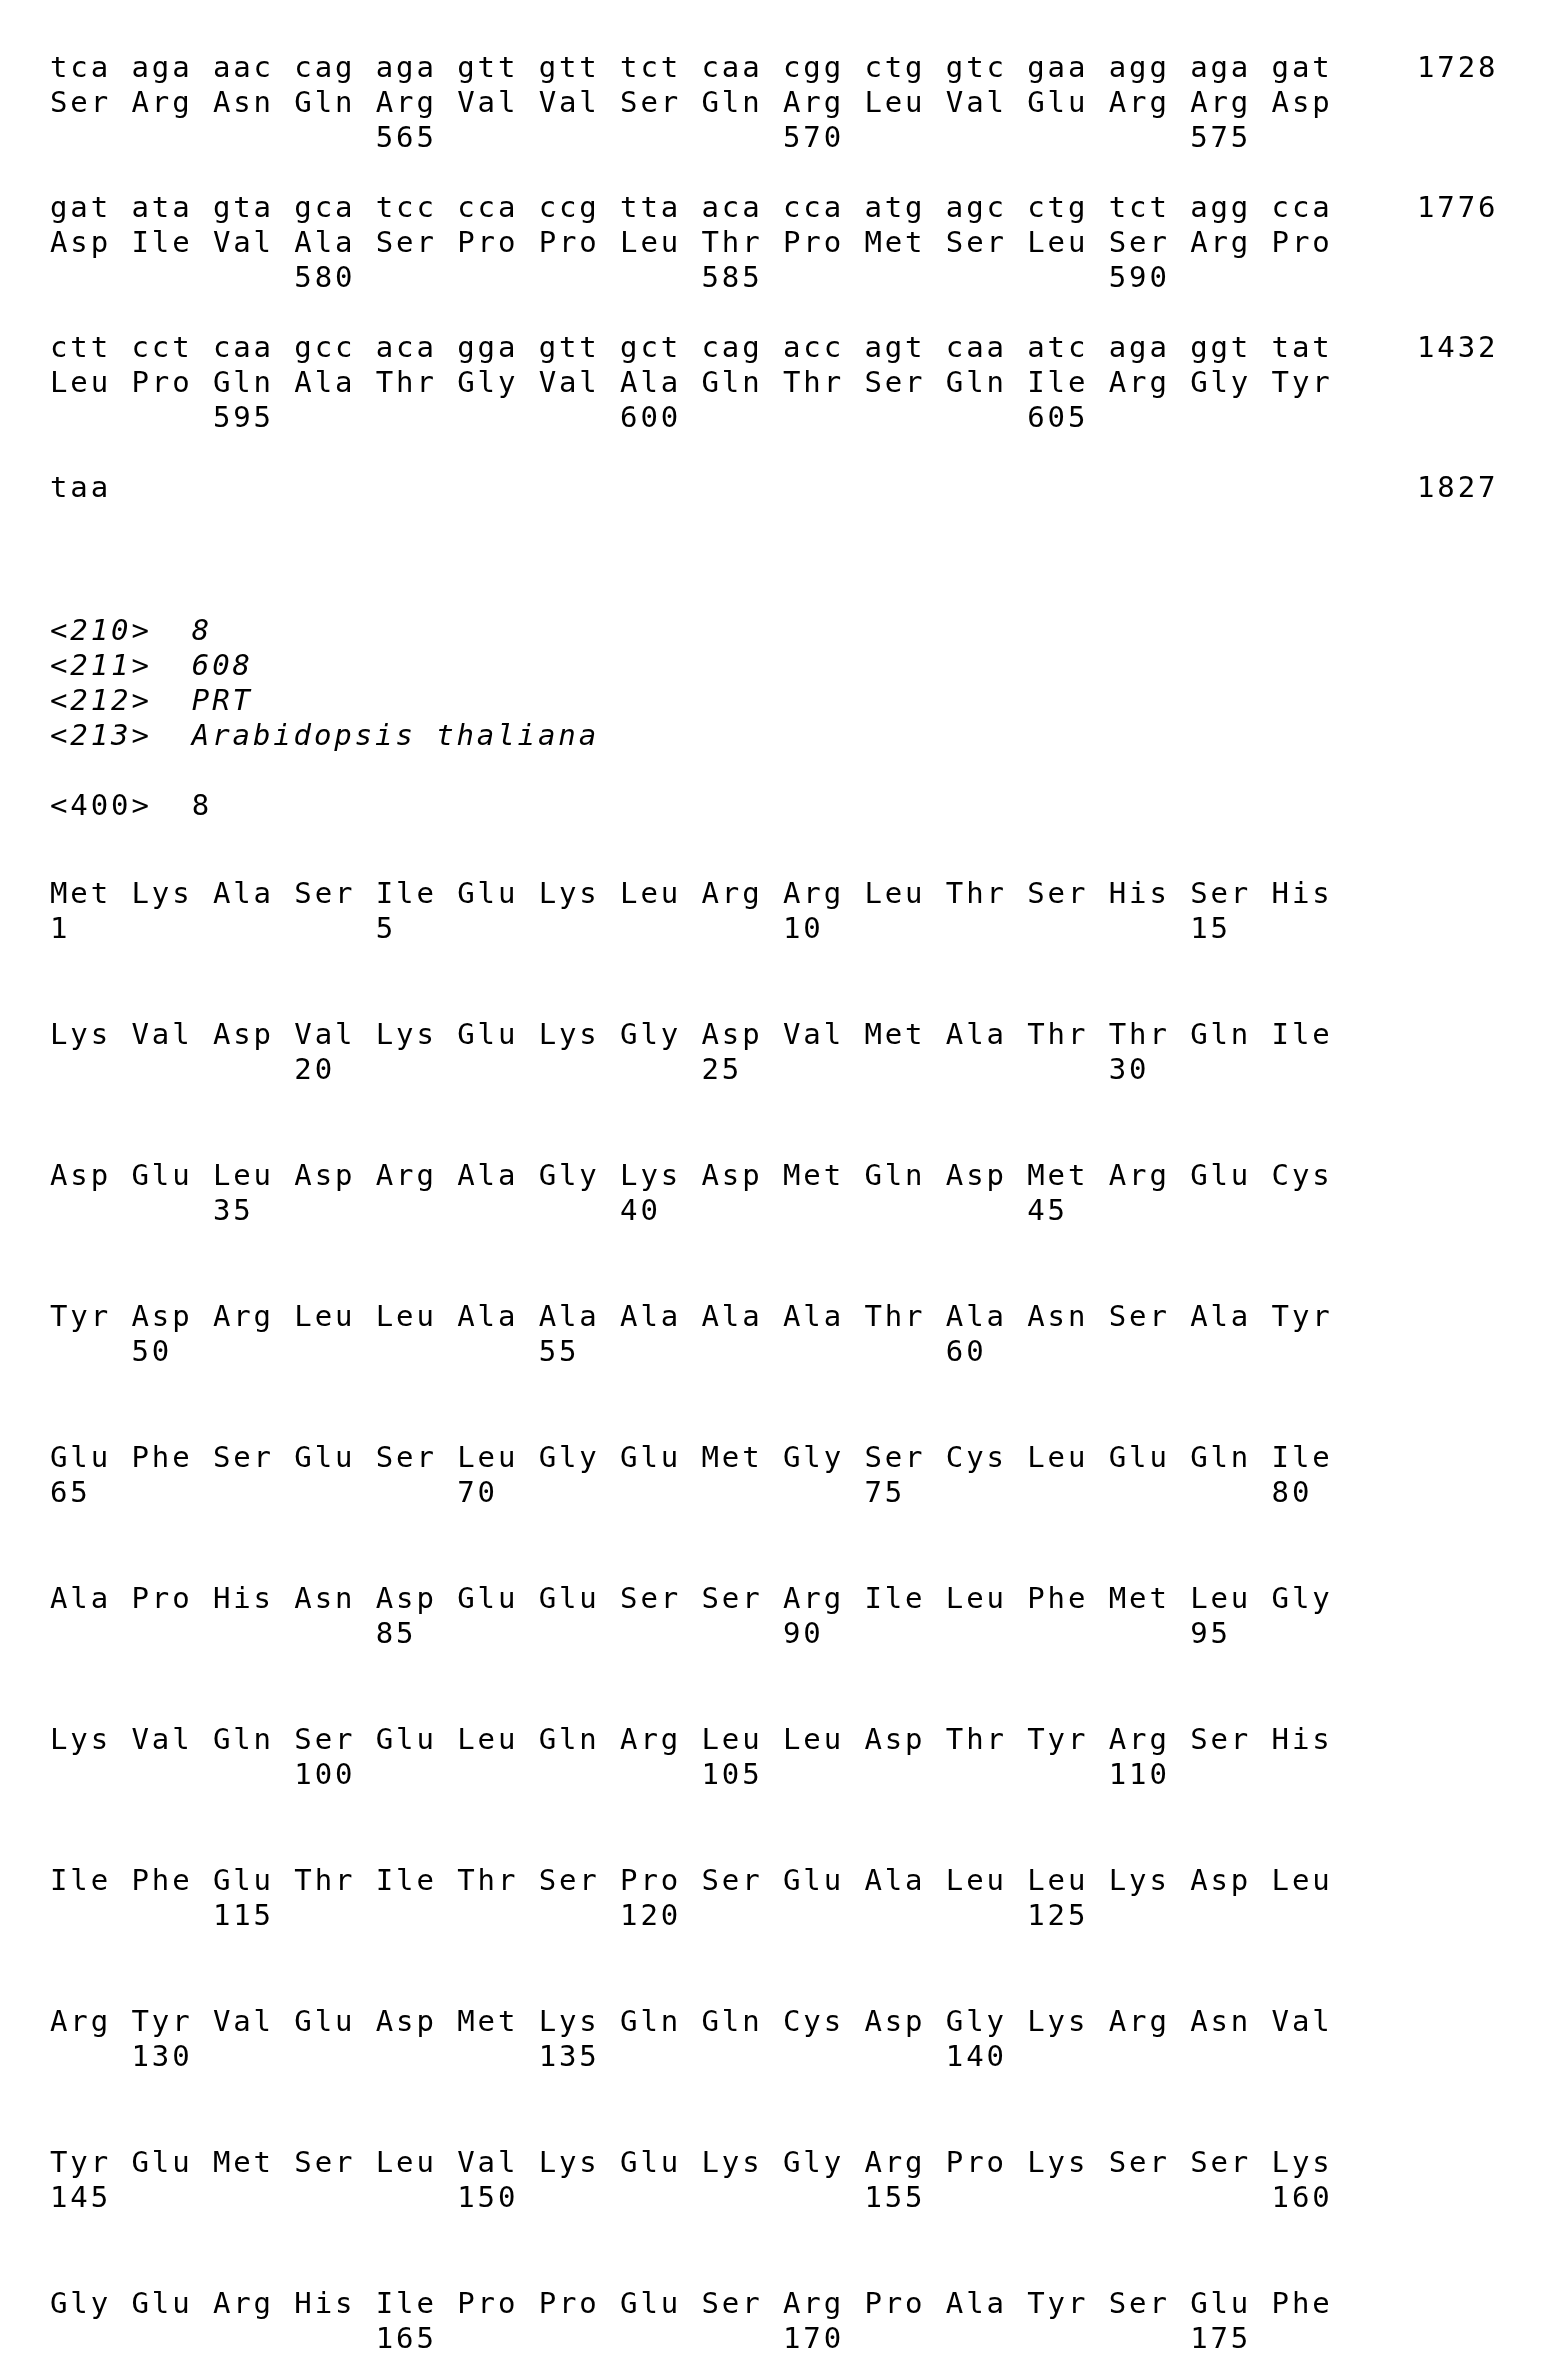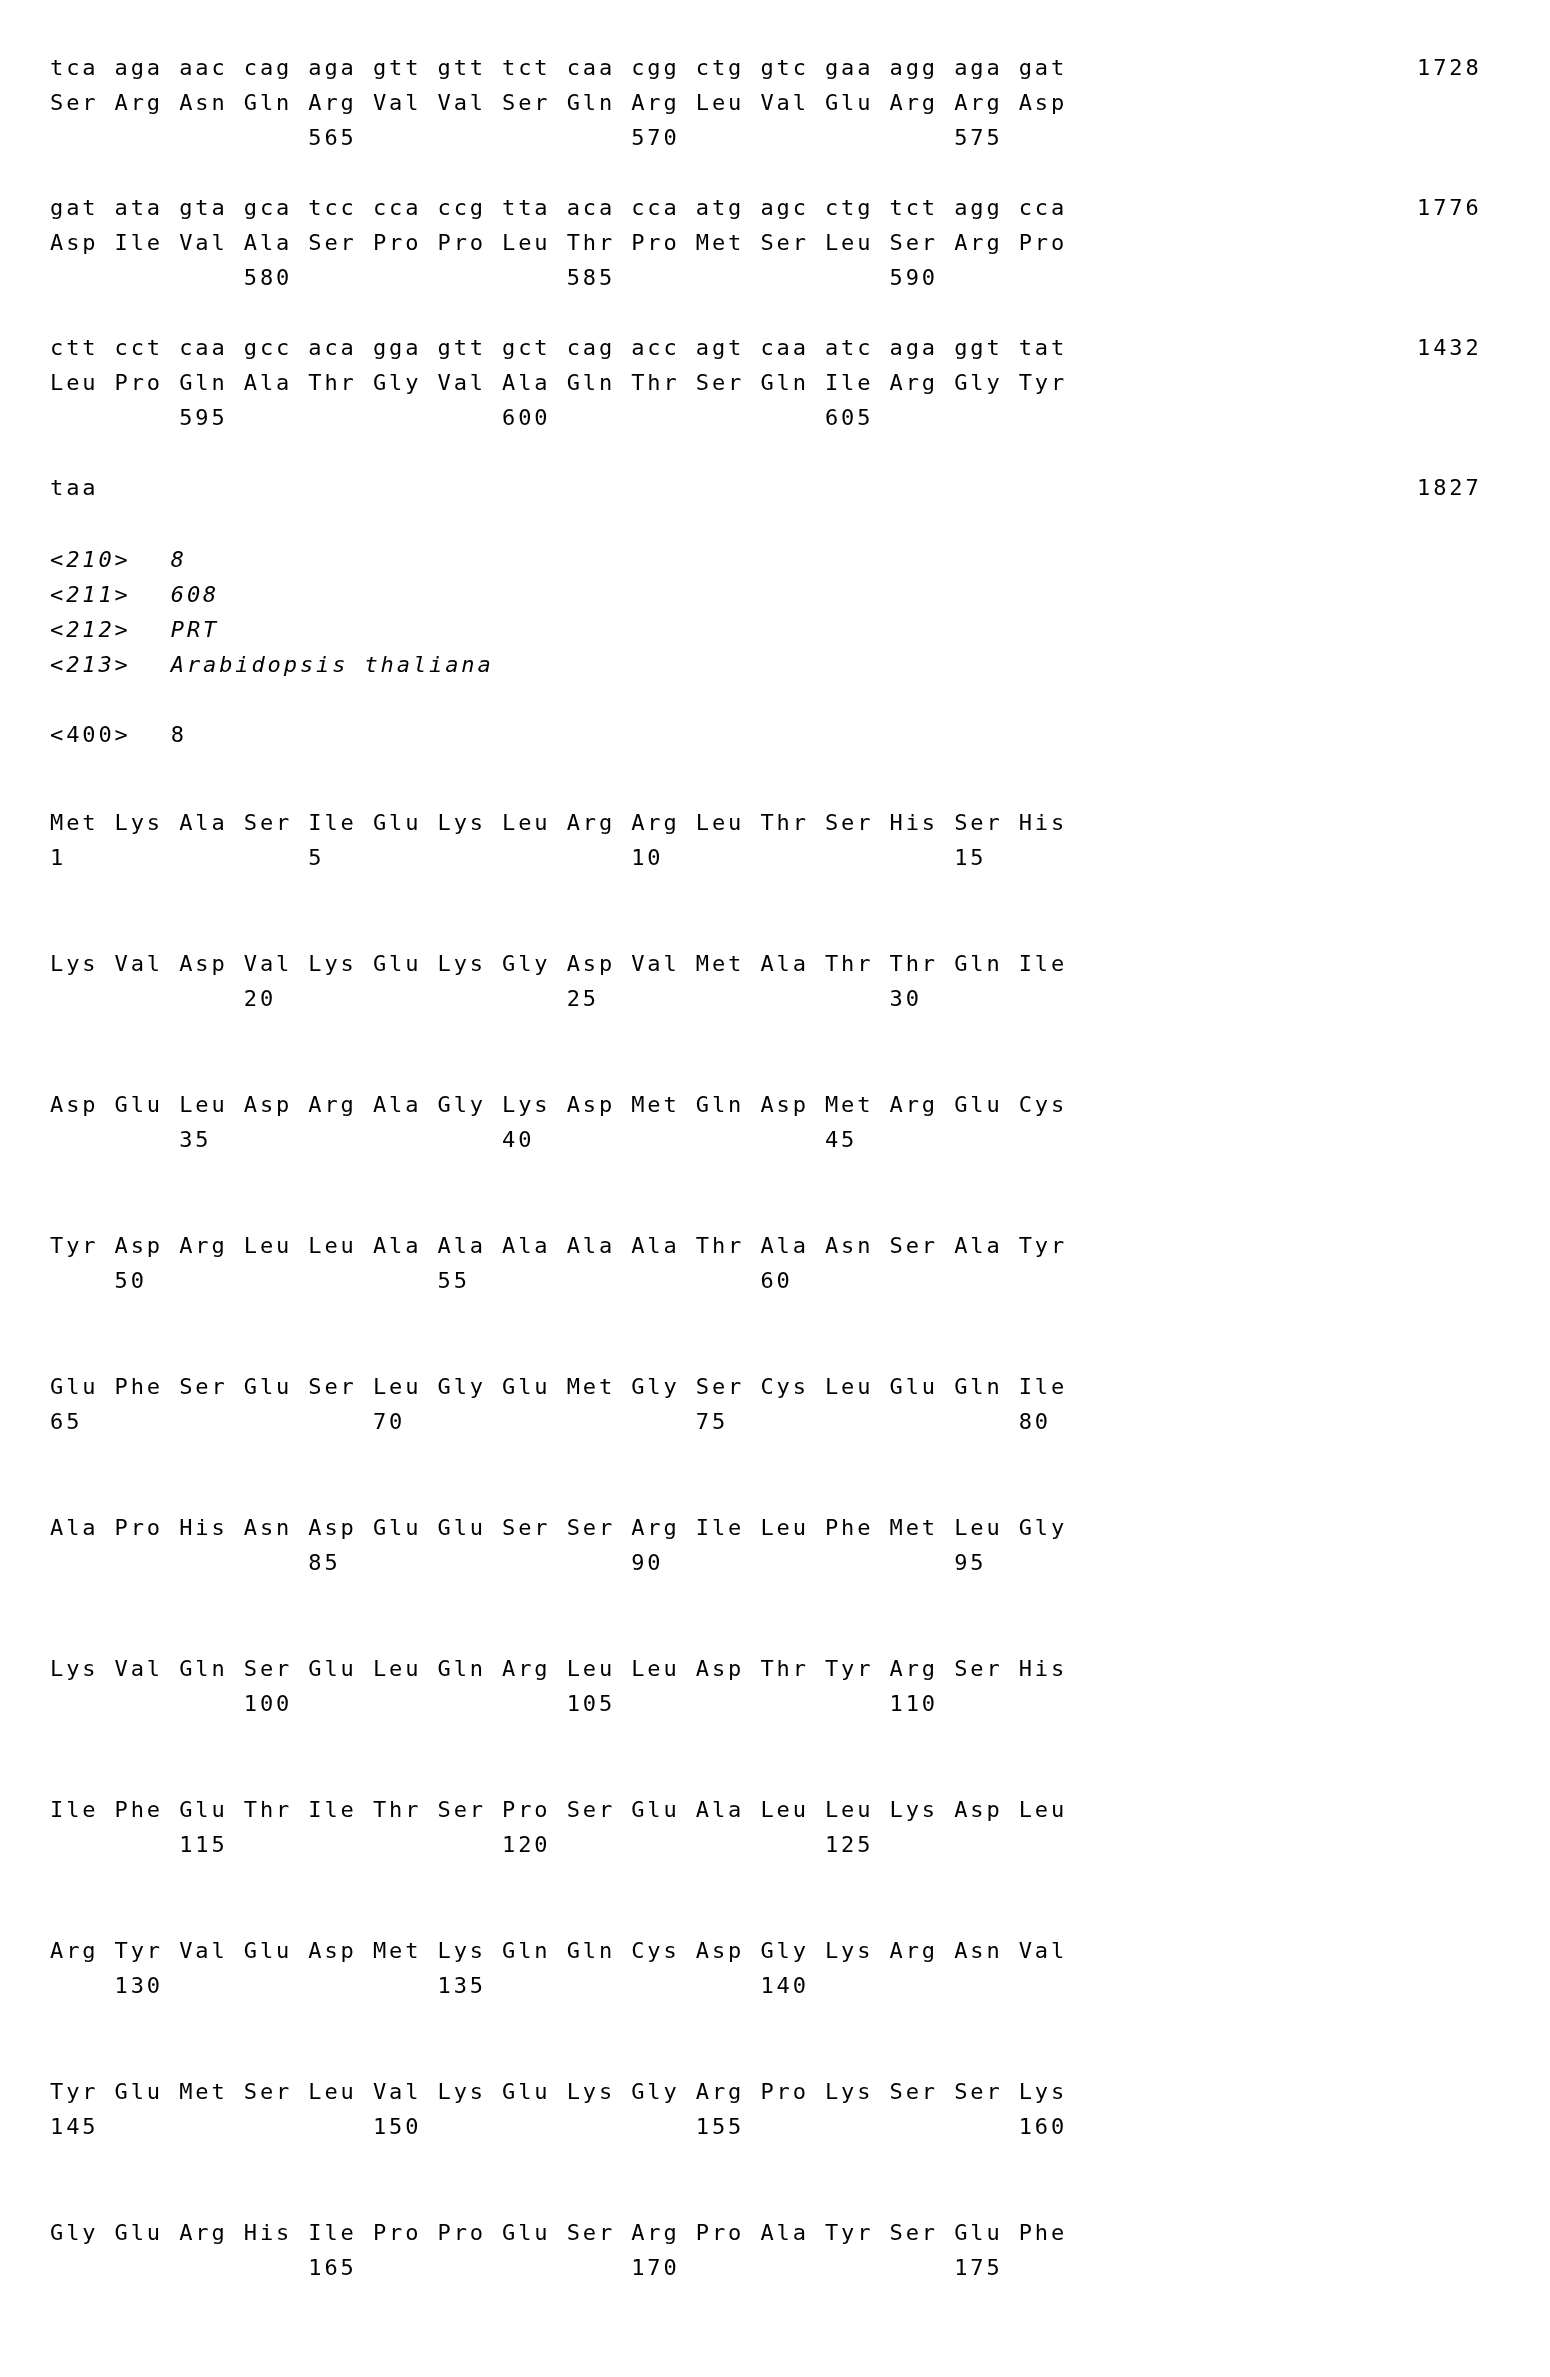--- a/index.html
+++ b/index.html
@@ -13,21 +13,21 @@
     overflow: hidden;
   }
   .page {
     box-sizing: border-box;
     width: 1551px;
     height: 2377px;
     padding: 50px 0 0 50px;
     background: #ffffff;
     color: #000000;
     font-family: "DejaVu Sans Mono", "Liberation Mono", monospace;
-    font-size: 22px;
+    font-size: 29px;
     line-height: 35px;
     letter-spacing: 2.9px;
   }
   .ln {
     position: relative;
     height: 35px;
     white-space: pre;
   }
   
   .count {
@@ -35,21 +35,21 @@
     left: 1367px;
     top: 0;
     white-space: pre;
   }
   
   .meta-val {
     display: inline-block;
     margin-left: 40px;
   }
   .dna-block   { margin-bottom: 35px; }
-  .stop-block  { margin-bottom: 37px; }
+  .stop-block  { margin-bottom: 108px; }
   .meta-block  { margin-bottom: 35px; font-style: italic; }
   .seqid-block { margin-bottom: 53px; }
   .protein-block { margin-bottom: 71px; }
 </style>
 </head>
 <body>
 
 <div class="page">
 
   <section class="dna-block">

